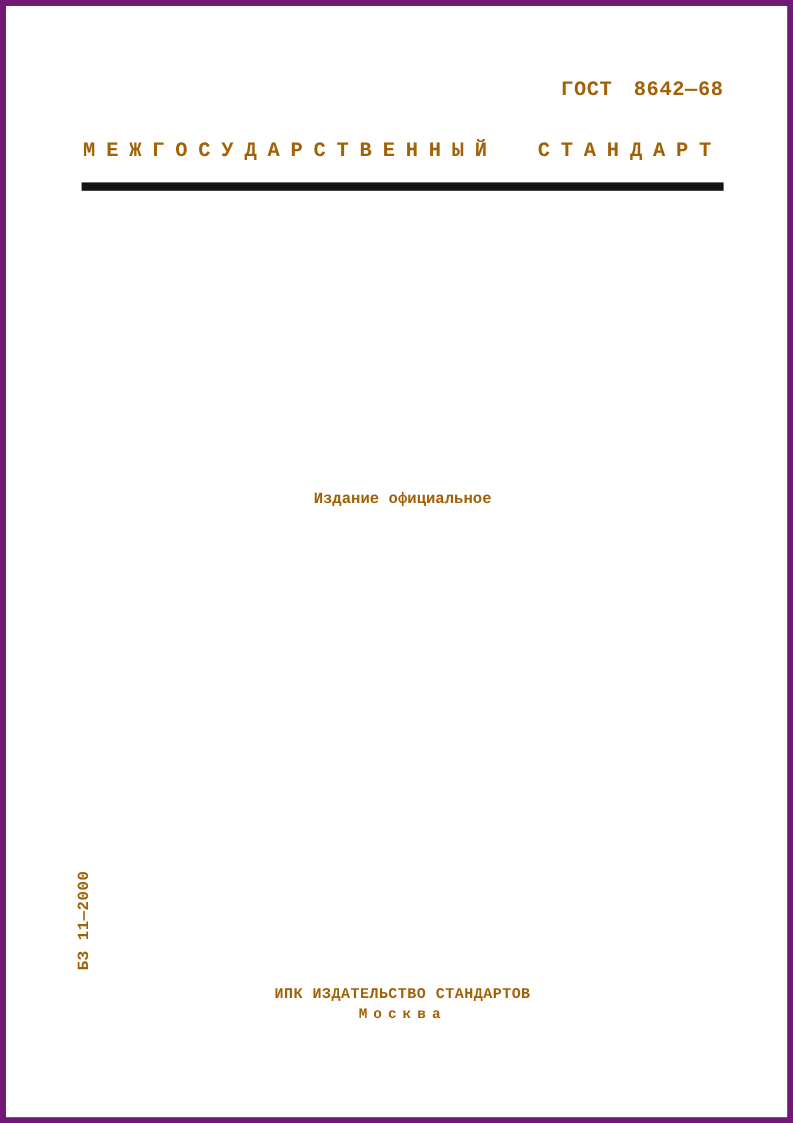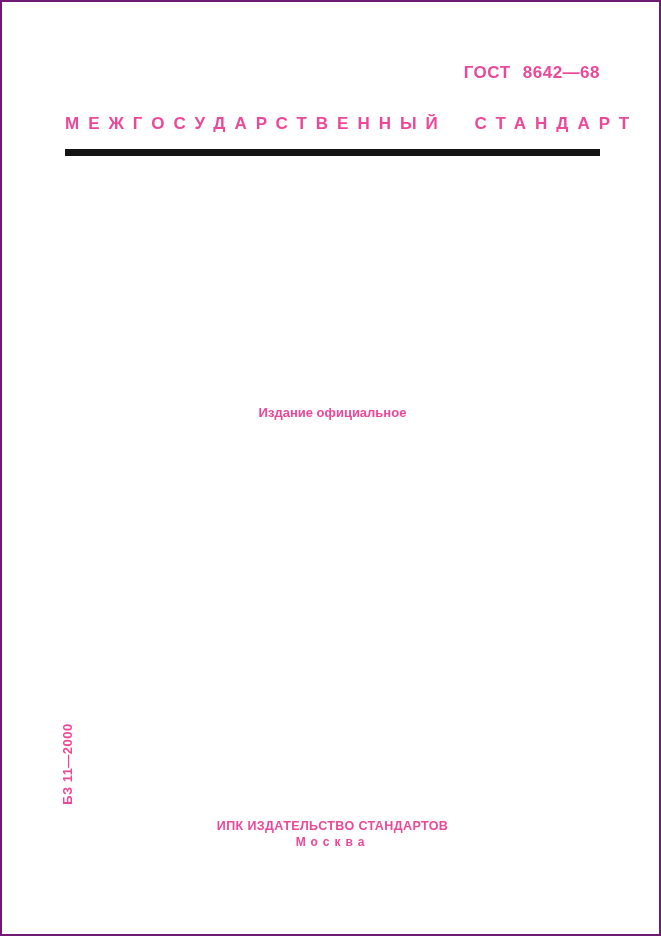--- a/index.html
+++ b/index.html
@@ -5,24 +5,24 @@
   html, body {
     margin: 0;
     padding: 0;
     background: #ffffff;
   }
   .page {
     position: relative;
     width: 661px;
     height: 936px;
     background: #ffffff;
-    border: 2px solid #701a75;
+    border: 5px solid #701a75;
     box-sizing: border-box;
-    font-family: Liberation Sans, sans-serif;
-    color: #ec4899;
+    font-family: Liberation Mono, monospace;
+    color: #a16207;
     overflow: hidden;
   }
   .standard-number {
     position: absolute;
     top: 61px;
     left: 63px;
     width: 535px;
     text-align: right;
     font-size: 17px;
     font-weight: bold;

